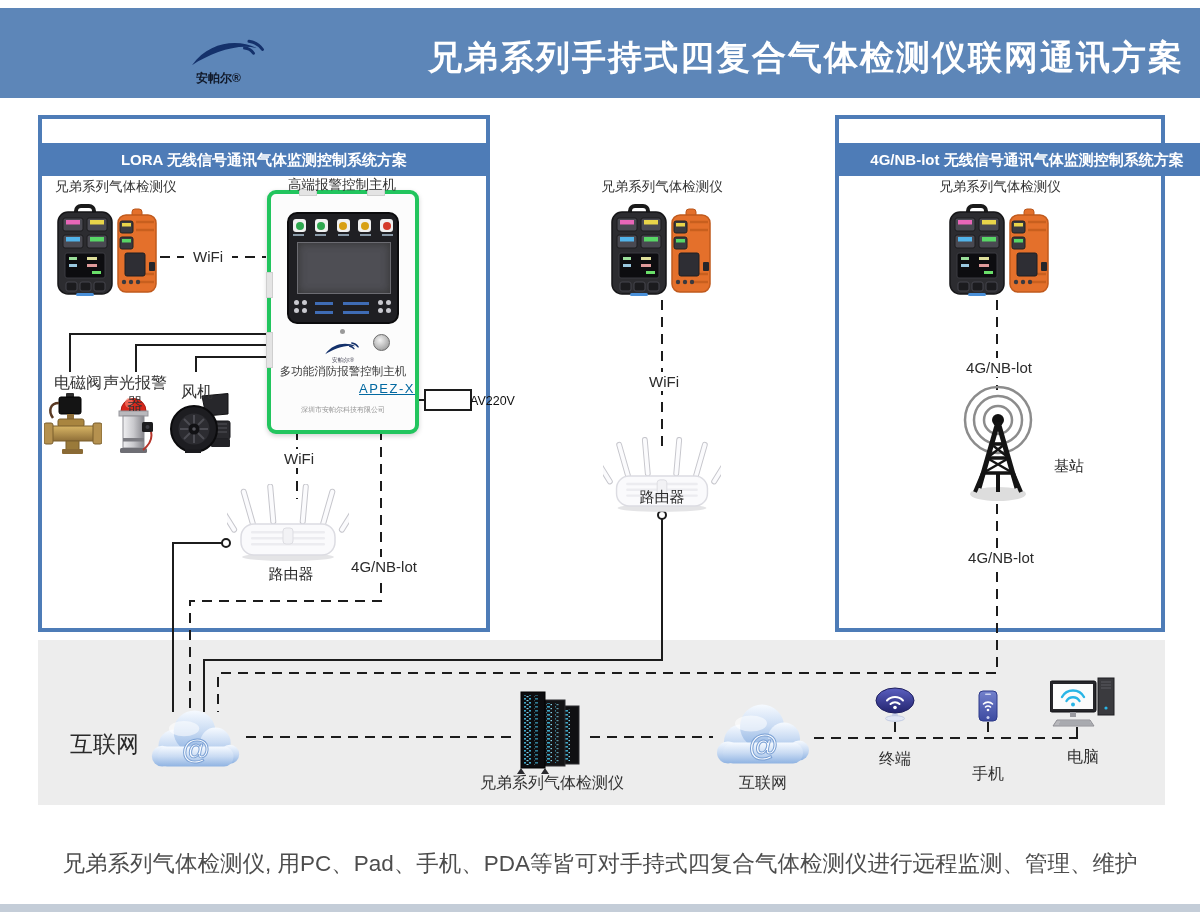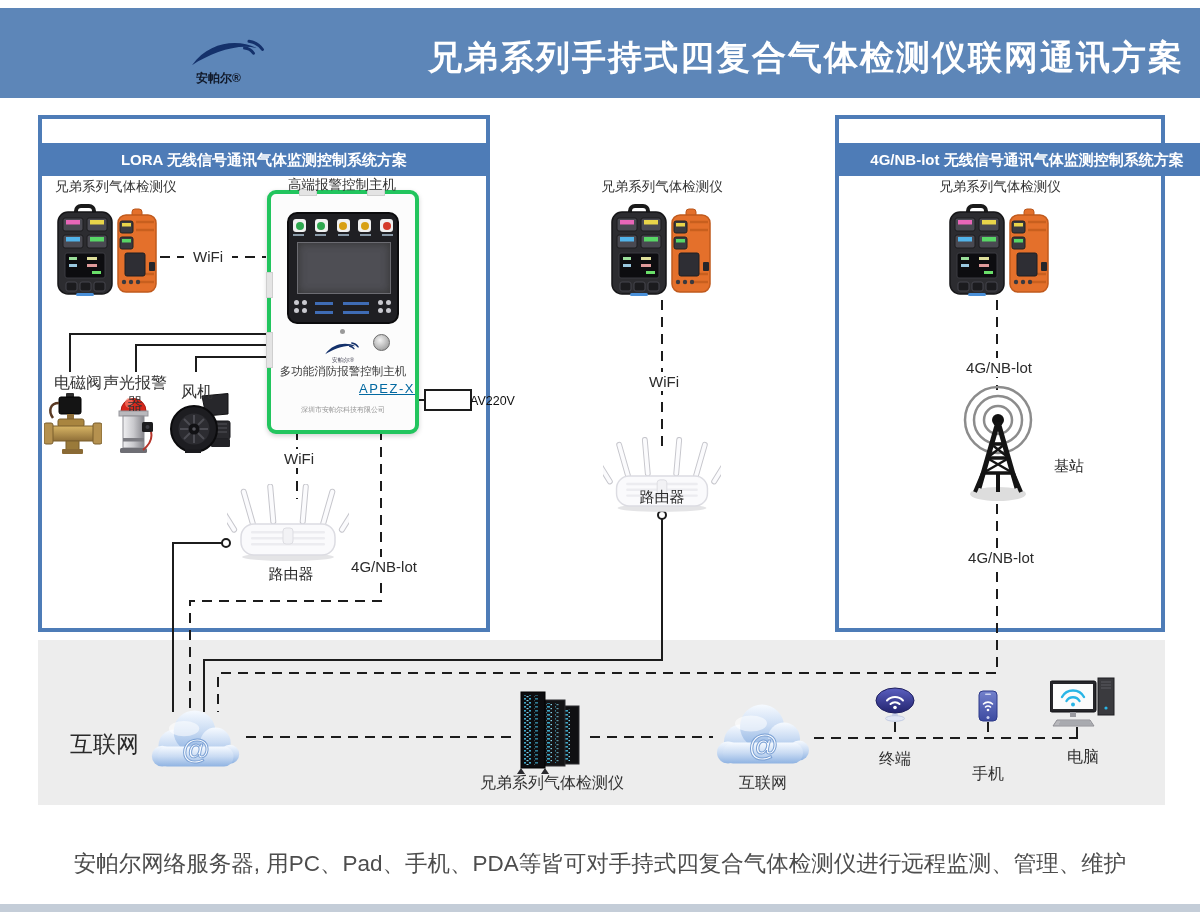--- a/index.html
+++ b/index.html
@@ -438,15 +438,15 @@
   <div class="glabel" style="left:873px;top:749px;width:44px">终端</div>
   <svg class="icon" style="left:978px;top:690px;width:20px;height:32px">
       <use href="#sym-phone"></use>
     </svg>
   <div class="glabel" style="left:966px;top:764px;width:44px">手机</div>
   <svg class="icon" style="left:1050px;top:677px;width:68px;height:52px">
       <use href="#sym-computer"></use>
     </svg>
   <div class="glabel" style="left:1055px;top:747px;width:56px">电脑</div>
 
-  <div class="caption">安帕尔网络服务器, 用PC、Pad、手机、PDA等皆可对手持式四复合气体检测仪进行远程监测、管理、维护</div>
+  <div class="caption">兄弟系列气体检测仪, 用PC、Pad、手机、PDA等皆可对手持式四复合气体检测仪进行远程监测、管理、维护</div>
   <div class="footbar"></div>
 </div>
 
 </body></html>

